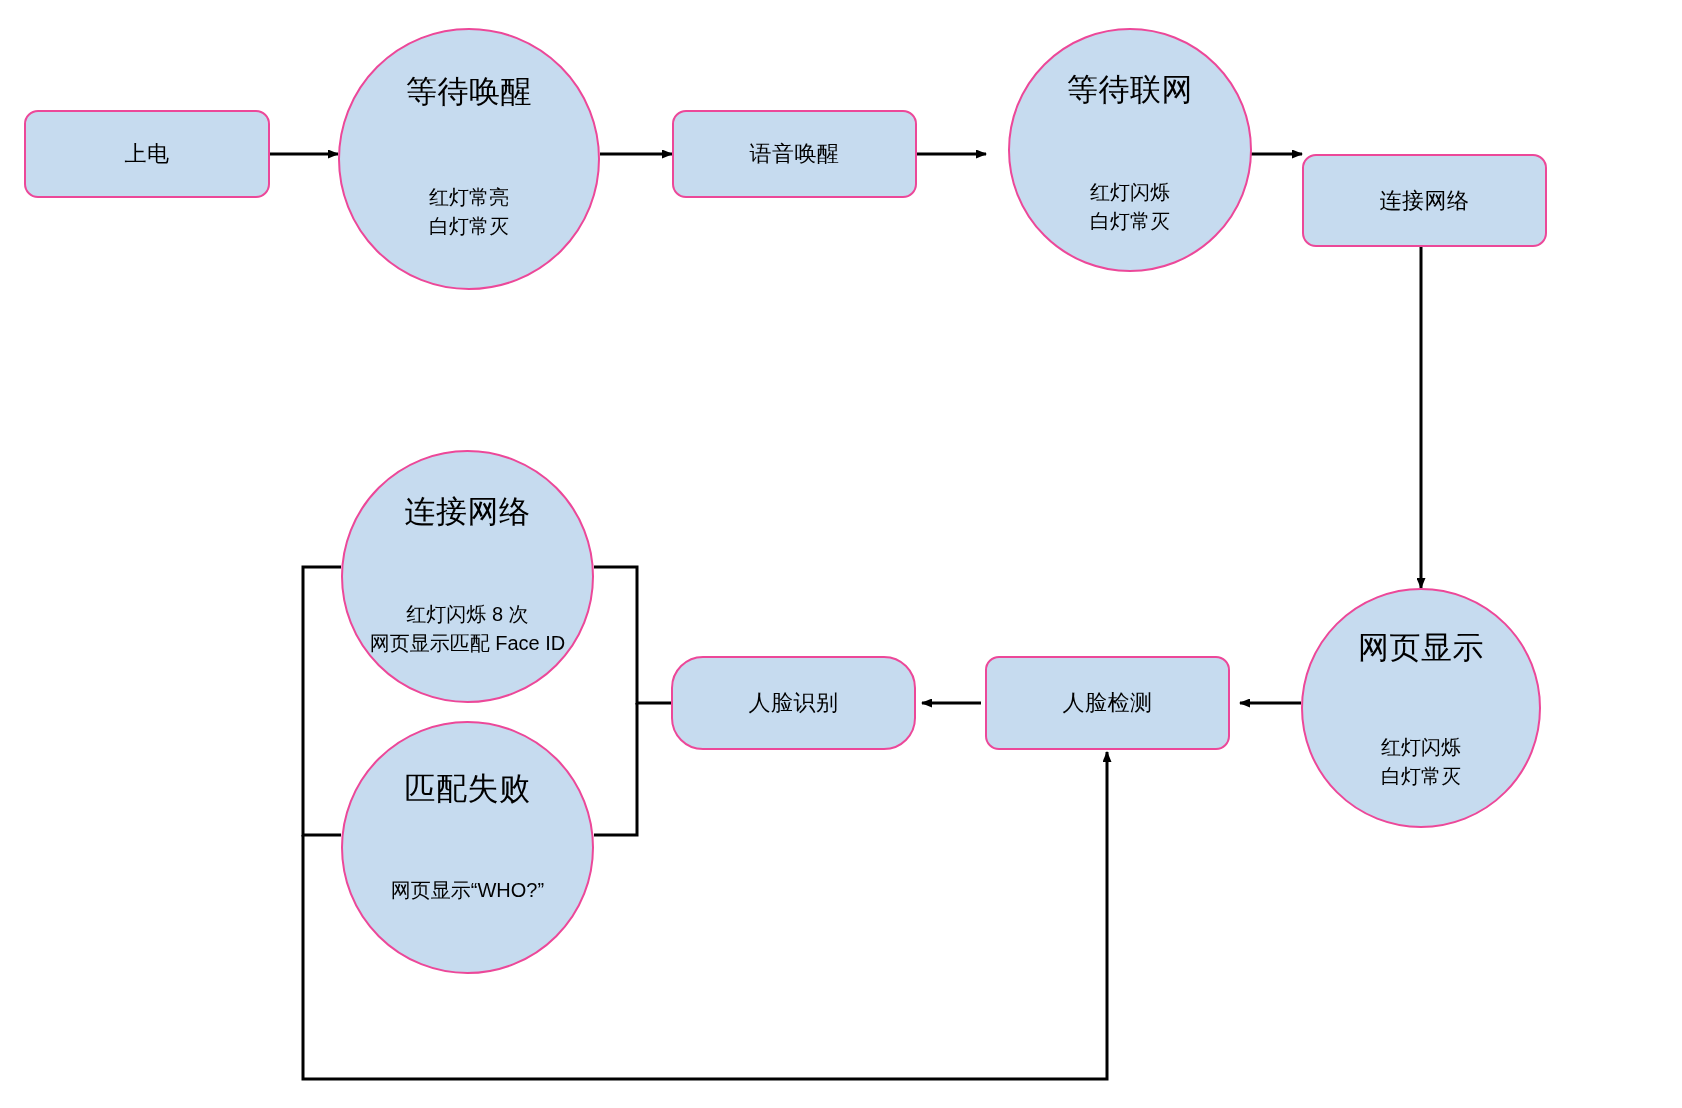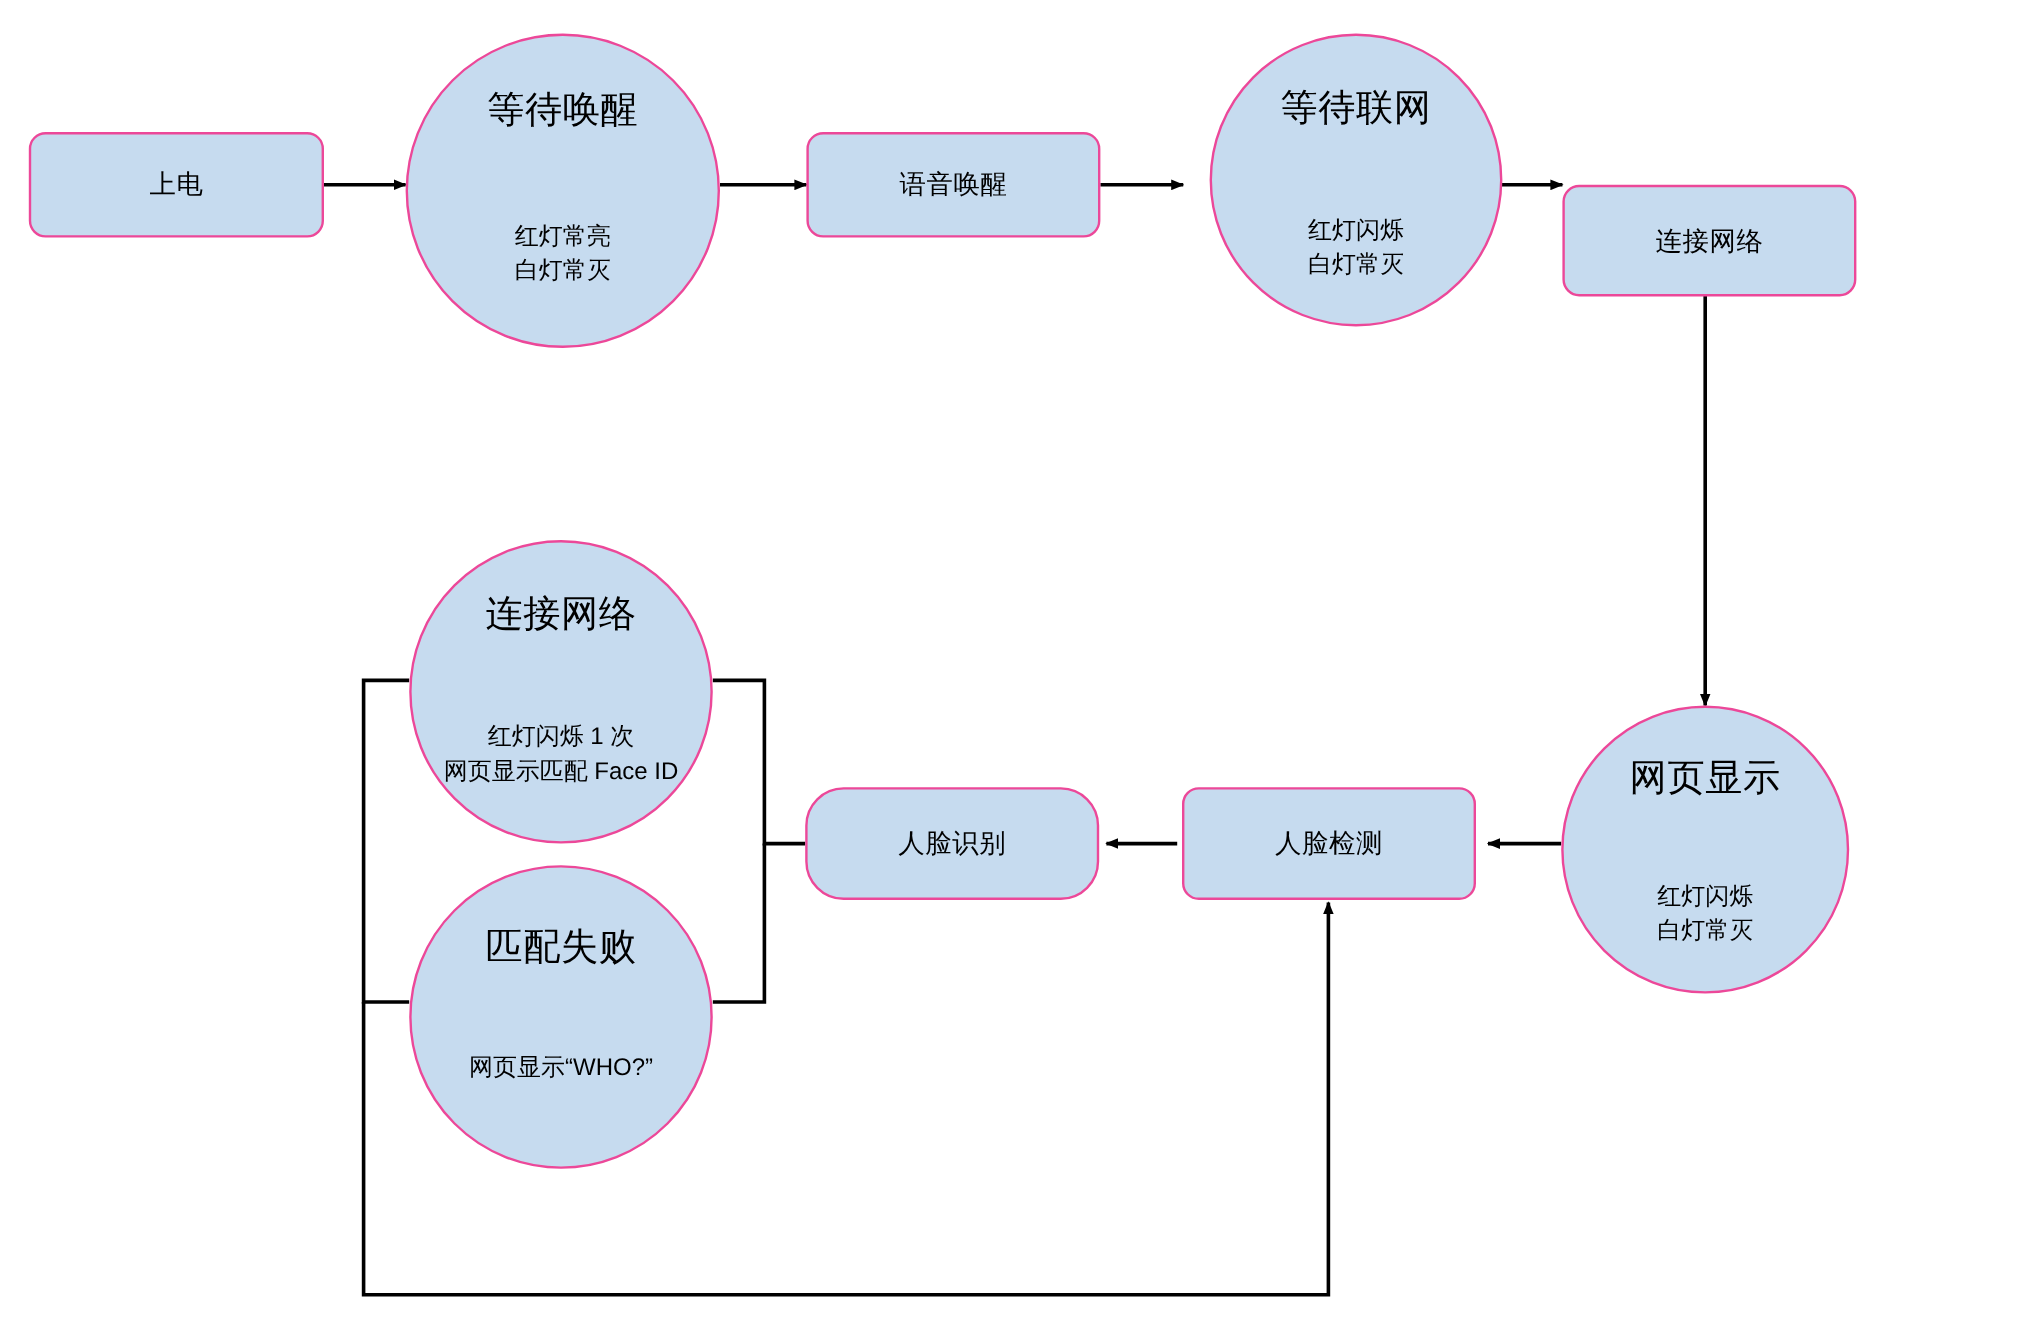--- a/index.html
+++ b/index.html
@@ -151,21 +151,21 @@
 
   <div class="node rect" style="left:671px; top:656px; width:245px; height:94px;border-radius:32px;">
     <div class="node-title">人脸识别</div>
   </div>
 
   <div class="node circle" style="left:341px; top:450px; width:253px; height:253px;">
     <div class="node-inner" style="top:42px;">
       <div class="node-title">连接网络</div>
     </div>
     <div class="node-inner" style="top:148px;">
-      <div class="node-sub">红灯闪烁 1 次
+      <div class="node-sub">红灯闪烁 8 次
 网页显示匹配 Face ID</div>
     </div>
   </div>
 
   <div class="node circle" style="left:341px; top:721px; width:253px; height:253px;">
     <div class="node-inner" style="top:48px;">
       <div class="node-title">匹配失败</div>
     </div>
     <div class="node-inner" style="top:153px;">
       <div class="node-sub">网页显示“WHO?”</div>

